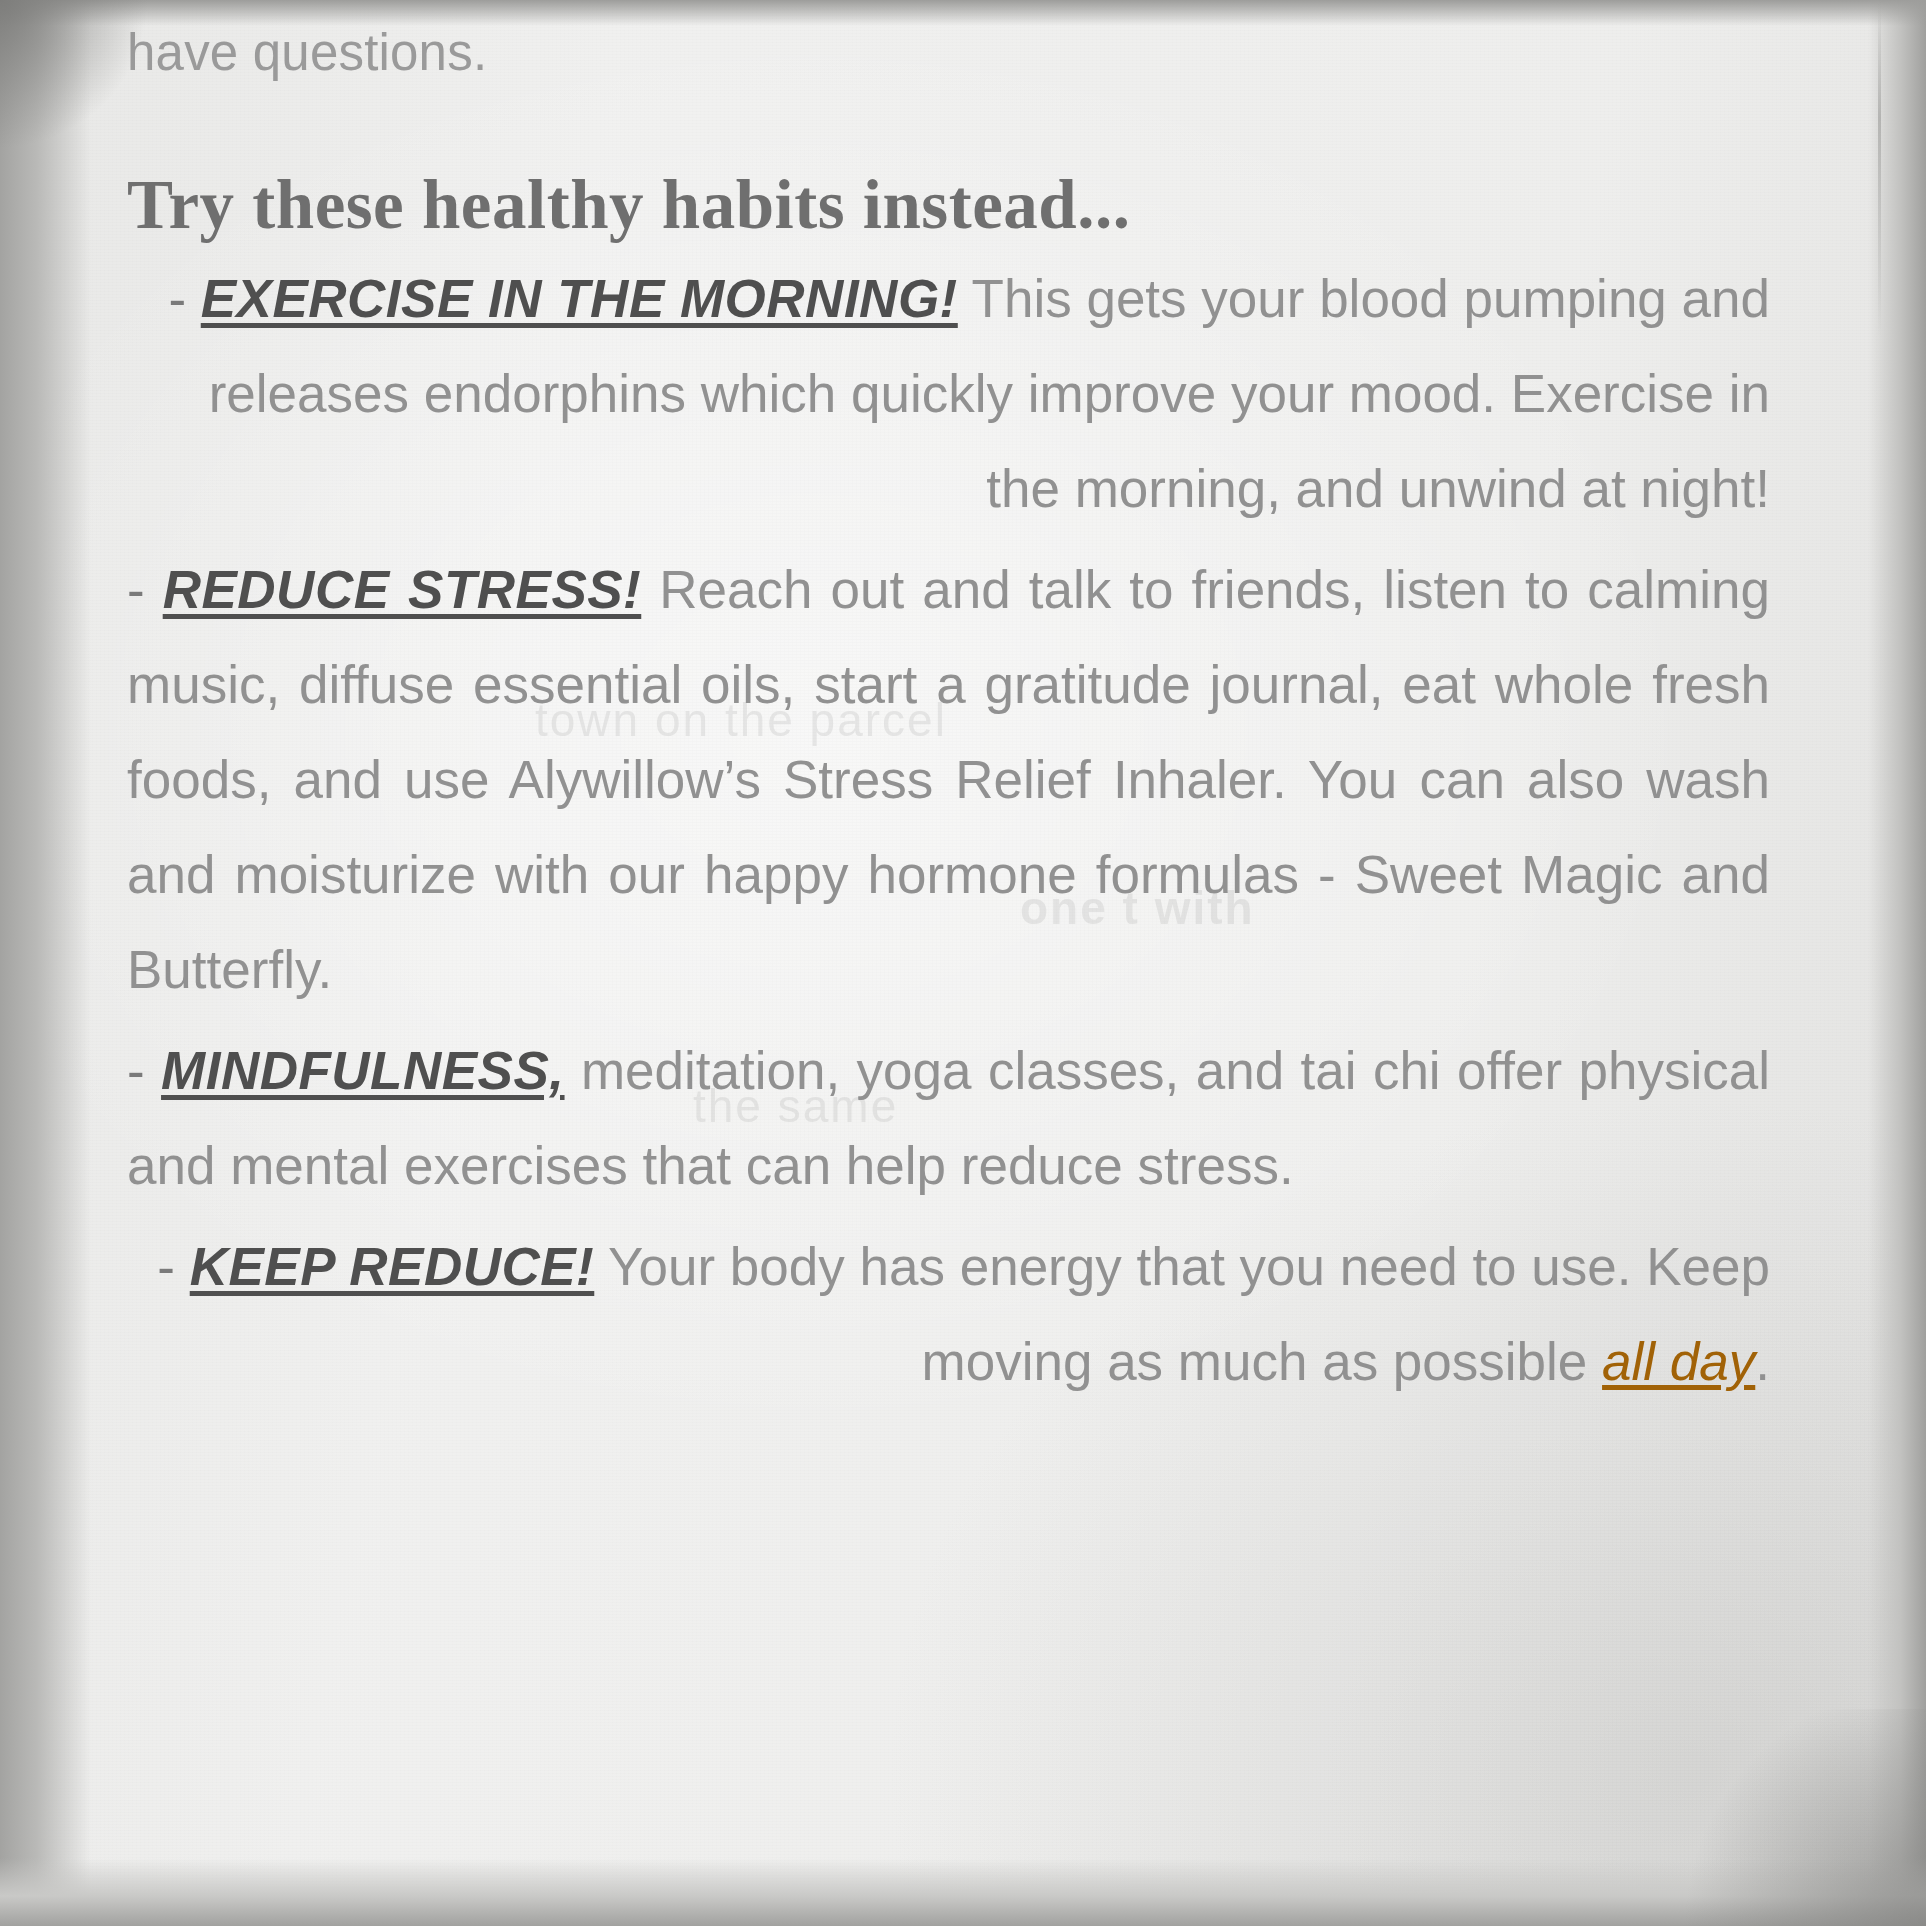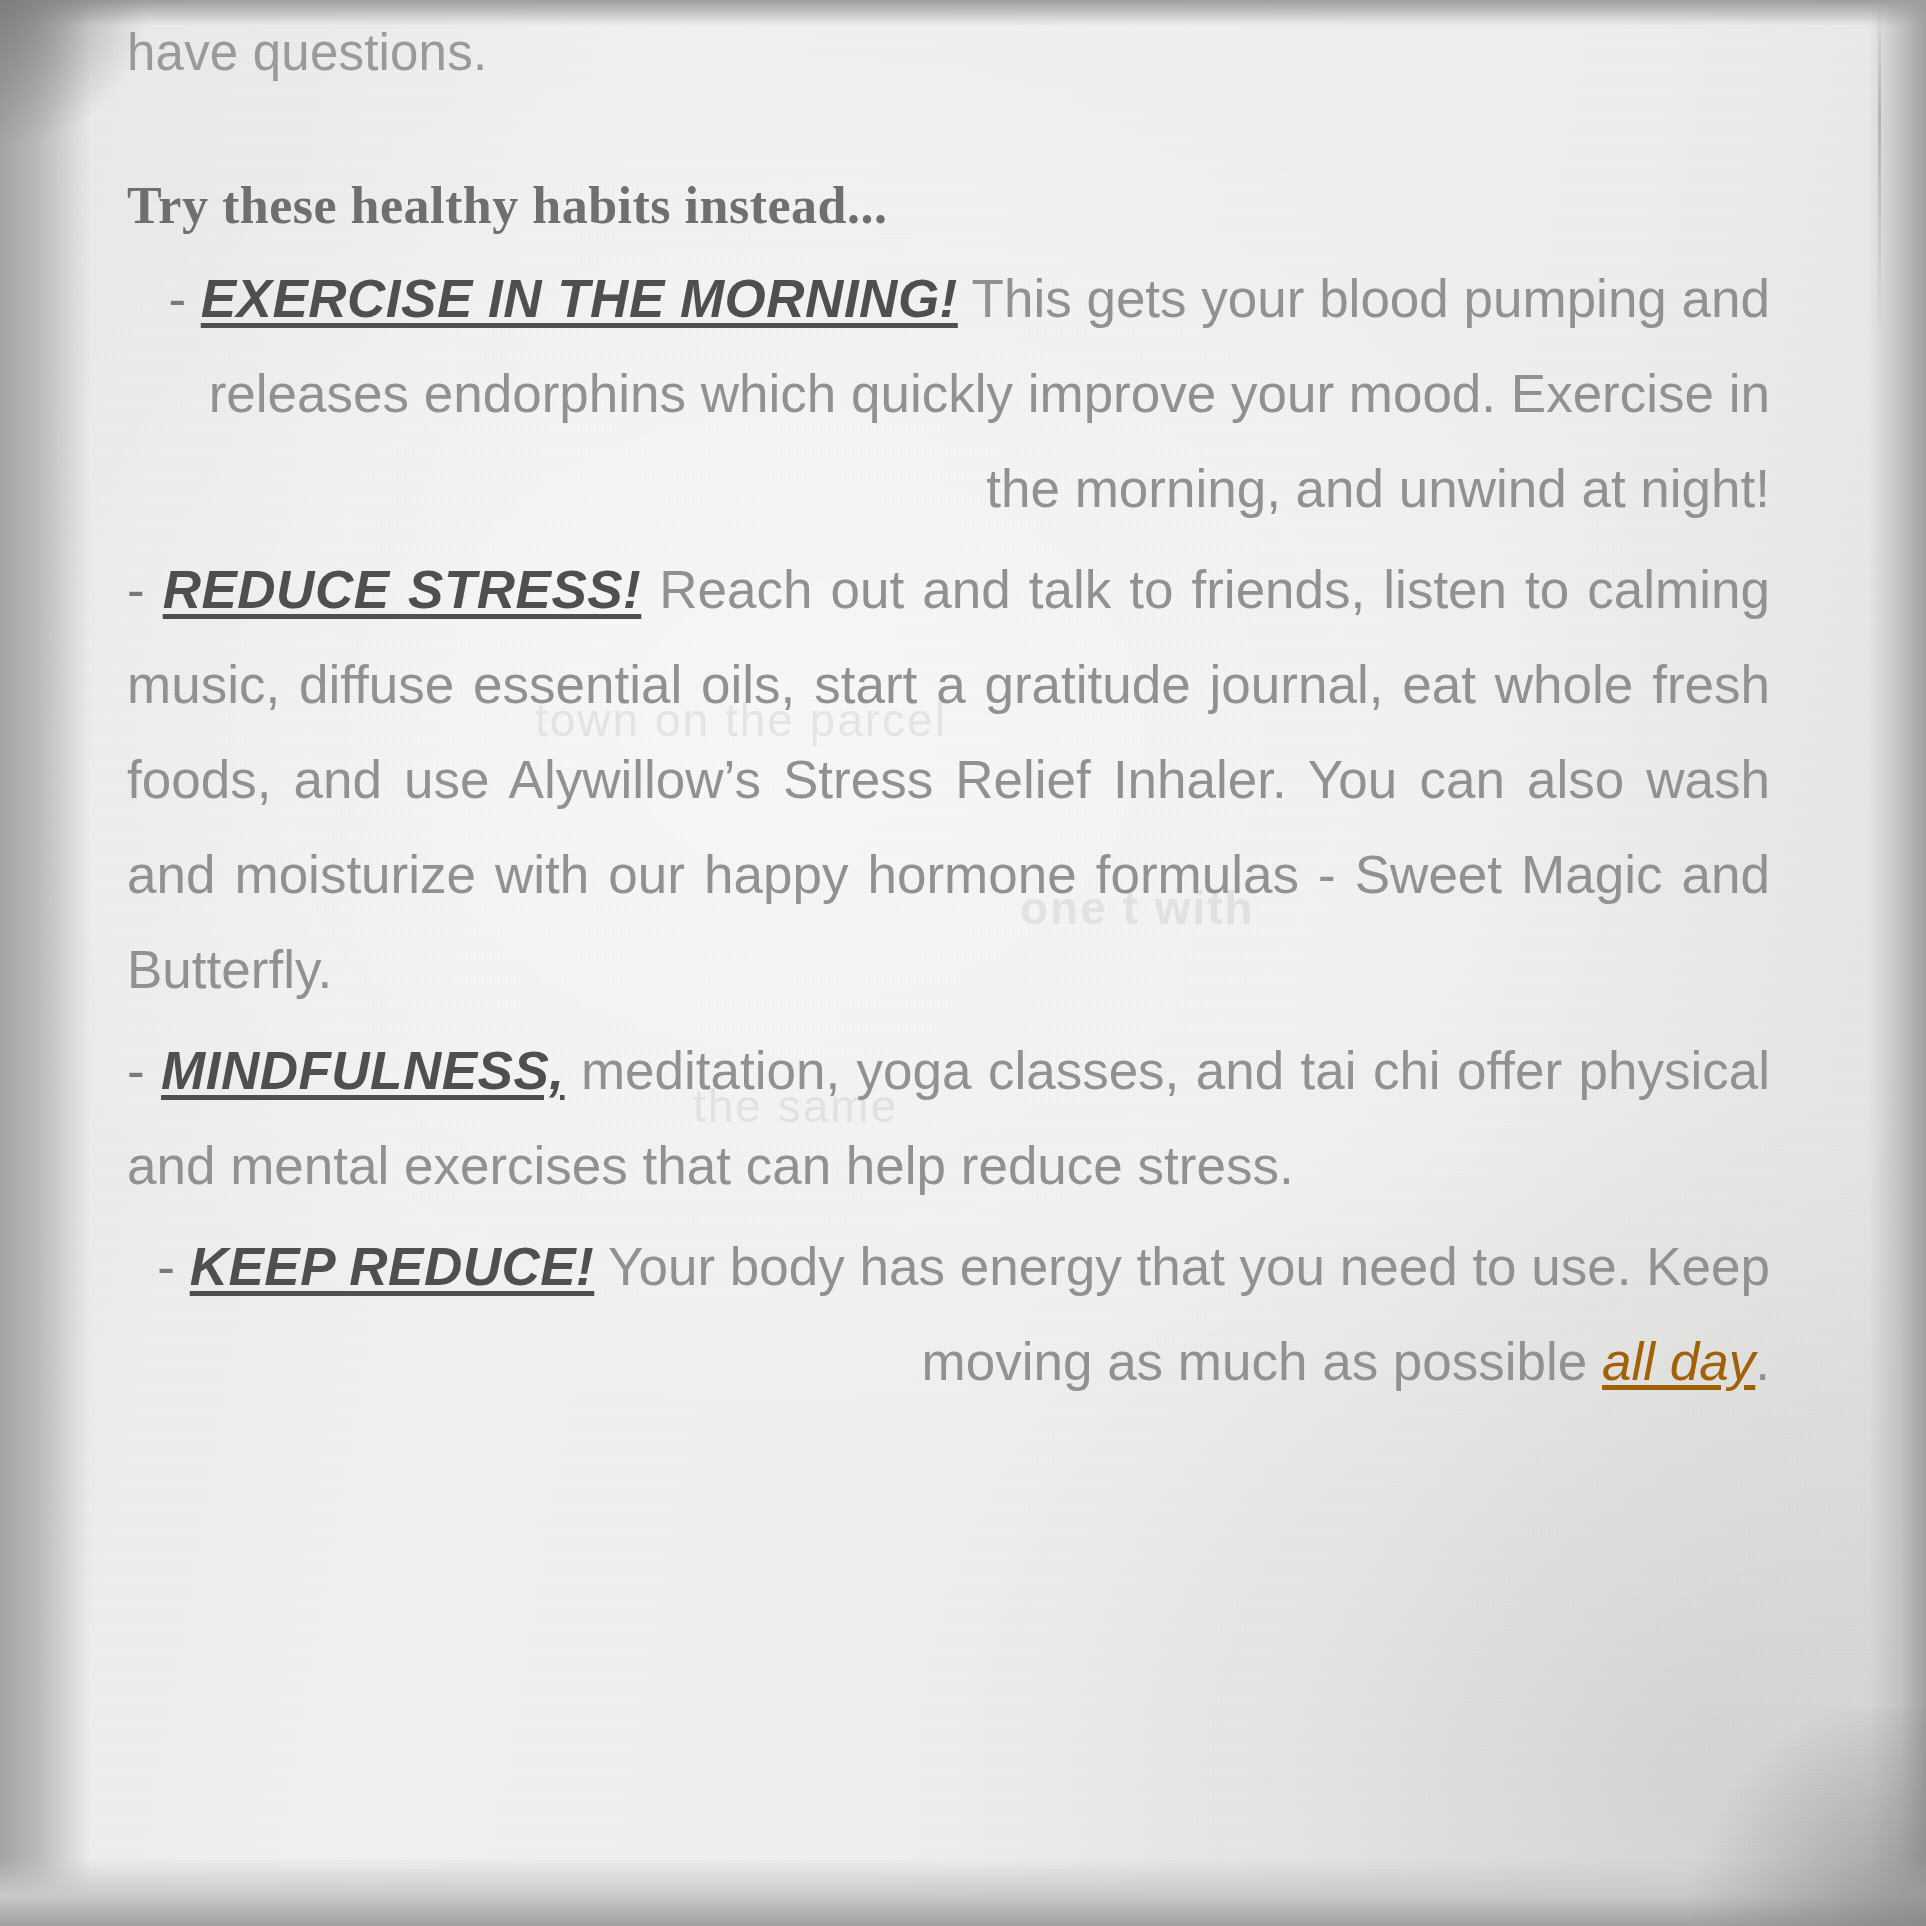--- a/index.html
+++ b/index.html
@@ -73,21 +73,21 @@
     line-height: 57px;
     color: #9a9a9a;
     margin: 0;
     padding-top: 24px;
     letter-spacing: 0.2px;
   }
 
   h1.heading {
     font-family: "Liberation Serif", serif;
     font-weight: 700;
-    font-size: 52px;
+    font-size: 69px;
     line-height: 79px;
     color: #6f6f6f;
     margin: 85px 0 6px 0;
     letter-spacing: 0.5px;
   }
 
   p.habit {
     margin: 0 0 6px 0;
     font-size: 53px;
     line-height: 95px;

